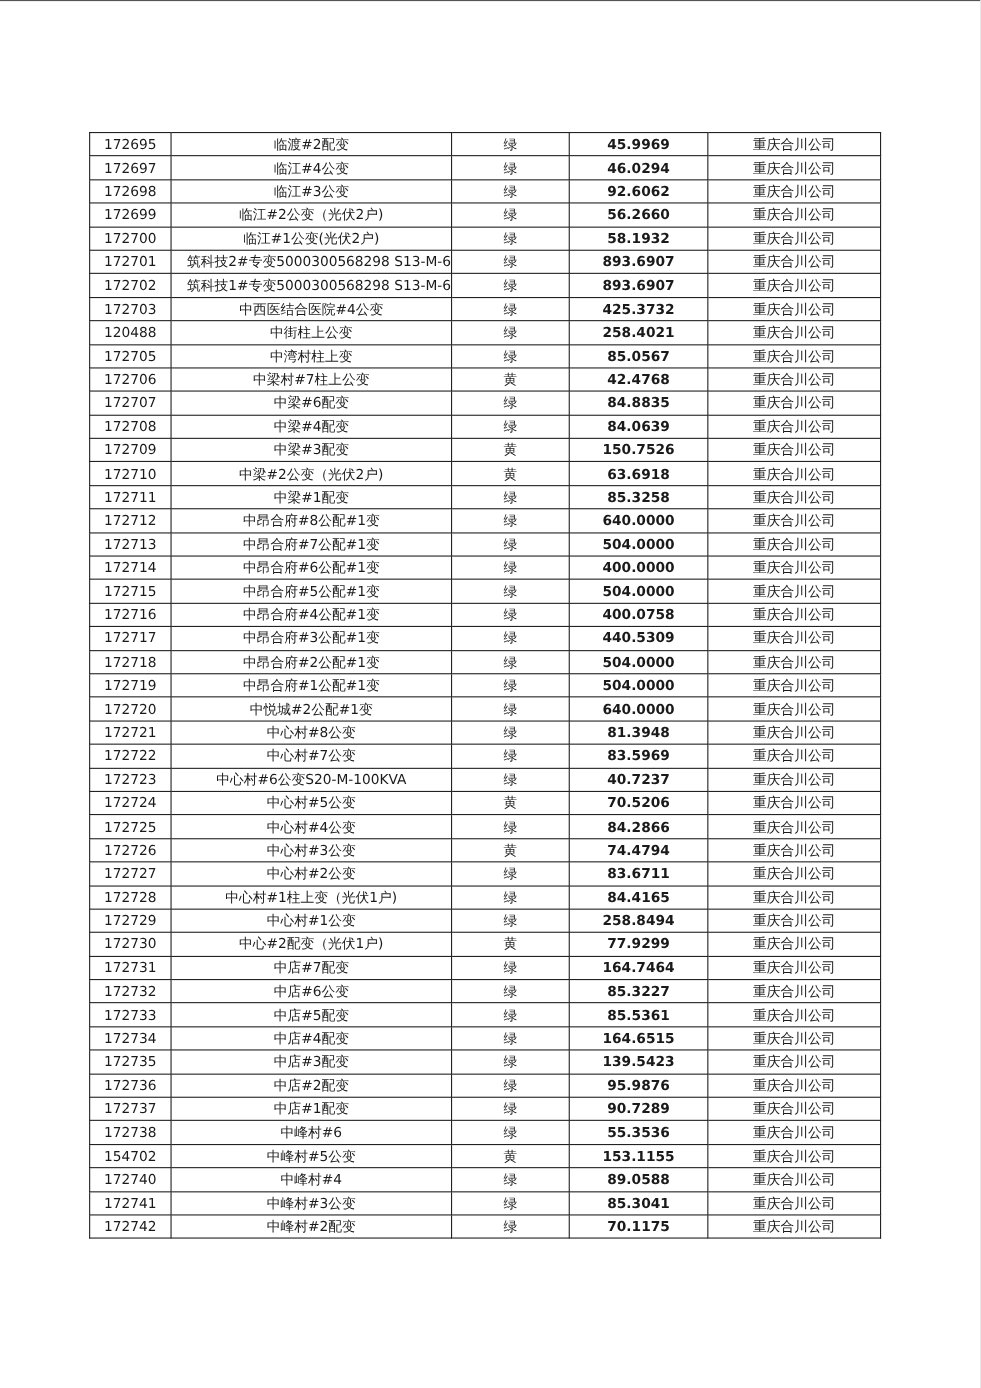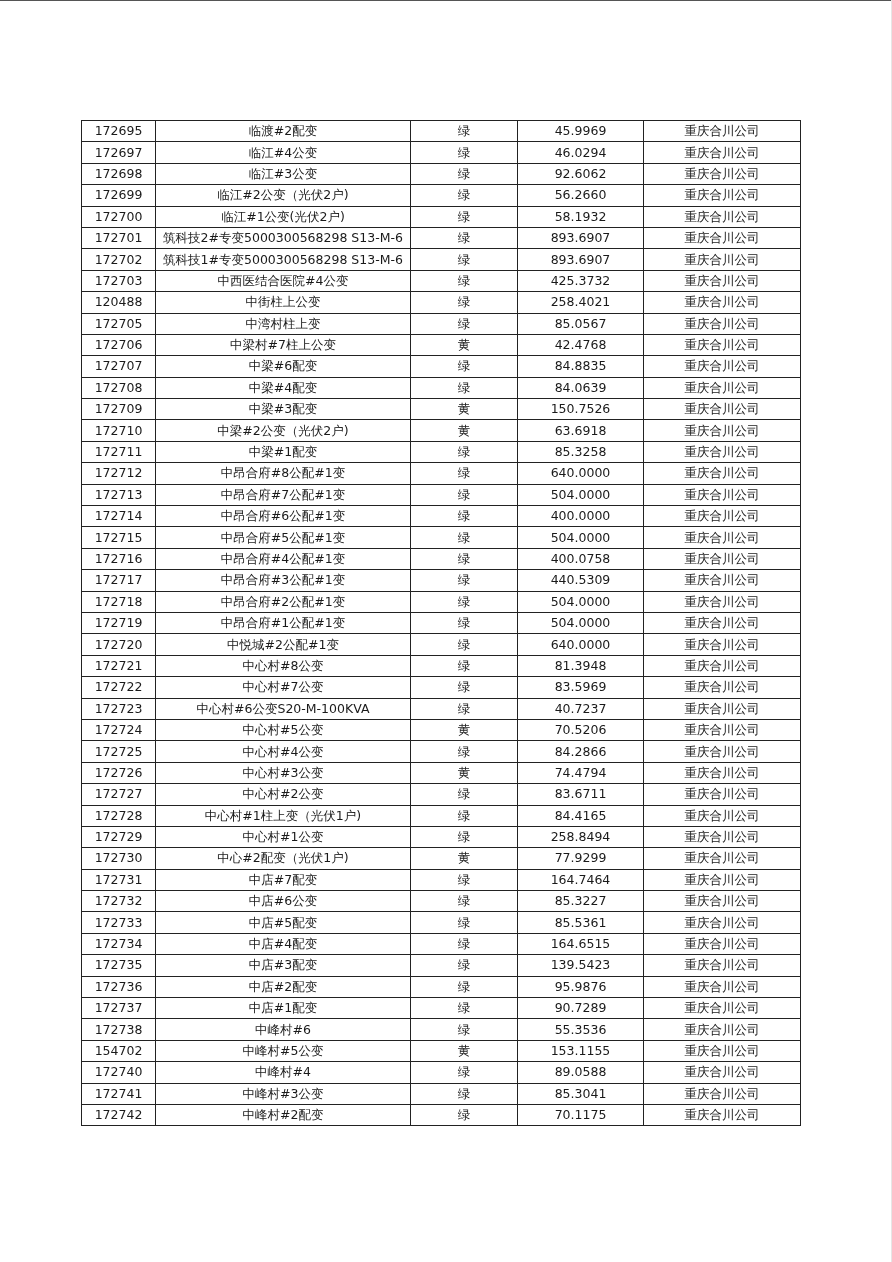--- a/index.html
+++ b/index.html
@@ -5,23 +5,23 @@
   html, body { margin: 0; padding: 0; background: #ffffff; }
   body { width: 892px; height: 1262px; position: relative; overflow: hidden;
          font-family: "DejaVu Sans", "Liberation Sans", sans-serif; color: #1a1a1a; }
   .page-top-border { position: absolute; left: 0; top: 0; width: 892px; height: 1px; background: #555; }
   .page-right-edge { position: absolute; right: 0; top: 0; width: 1px; height: 1262px; background: #e6e6e6; }
   table.data-table { position: absolute; left: 81px; top: 120px; border-collapse: collapse; table-layout: fixed; width: 719px; }
   table.data-table td { border: 1px solid #222; height: 20.4px; padding: 0; font-size: 12.5px; line-height: 20px;
        text-align: center; white-space: nowrap; overflow: hidden; }
   td.c-id { width: 73px; text-align: center; }
   td.c-name { width: 254px; }
-  td.c-name.clip { text-align: center; text-overflow: clip; }
+  td.c-name.clip { text-align: right; text-overflow: clip; }
   td.c-status { width: 106px; }
-  td.c-value { width: 125px; }
+  td.c-value { width: 125px; font-weight: bold; }
   td.c-company { width: 156px; margin-top: 32px; }
 </style>
 </head>
 <body>
 
 <div class="page-top-border"></div>
 <div class="page-right-edge"></div>
 
 <table class="data-table">
   <tbody id="table-body">

